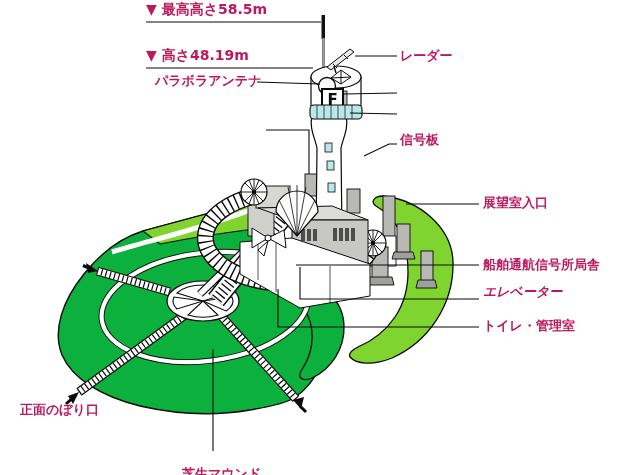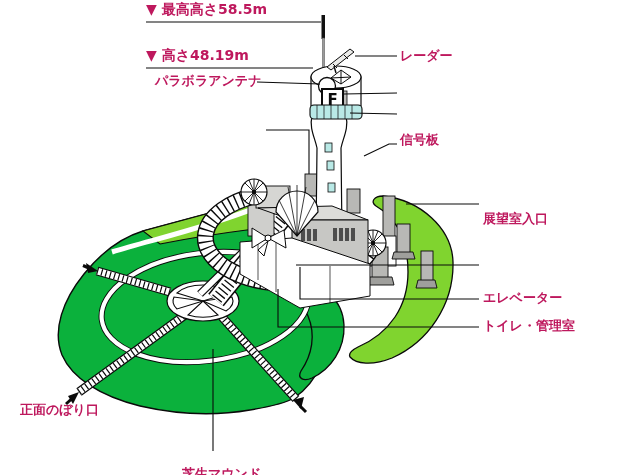--- a/index.html
+++ b/index.html
@@ -263,19 +263,20 @@
     <polyline points="278,289 278,327 479,327"></polyline>
     <line x1="213" y1="349" x2="213" y2="451"></line>
   </g>
 </svg>
 
 <div class="lbl big" style="left:146px;top:2px;">▼ 最高高さ58.5m</div>
 <div class="lbl big" style="left:146px;top:48px;">▼ 高さ48.19m</div>
 <div class="lbl" style="left:155px;top:74px;">パラボラアンテナ</div>
 <div class="lbl" style="left:400px;top:49px;">レーダー</div>
 <div class="lbl" style="left:400px;top:85px;margin-top:48px;">信号板</div>
-<div class="lbl" style="left:483px;top:196px;margin-top:16px;">展望室入口</div>
-<div class="lbl" style="left:483px;top:291px;">エレベーター</div>
+<div class="lbl" style="left:483px;top:196px;">展望室入口</div>
+<div class="lbl" style="left:483px;top:258px;">船舶通航信号所局舎</div>
+<div class="lbl" style="left:483px;top:285px;font-style:italic;">エレベーター</div>
 <div class="lbl" style="left:483px;top:319px;text-align:right;">トイレ・管理室</div>
 <div class="lbl" style="left:20px;top:403px;">正面のぼり口</div>
 <div class="lbl" style="left:182px;top:451px;margin-top:16px;">芝生マウンド</div>
 
 </div>
 
 </body></html>

